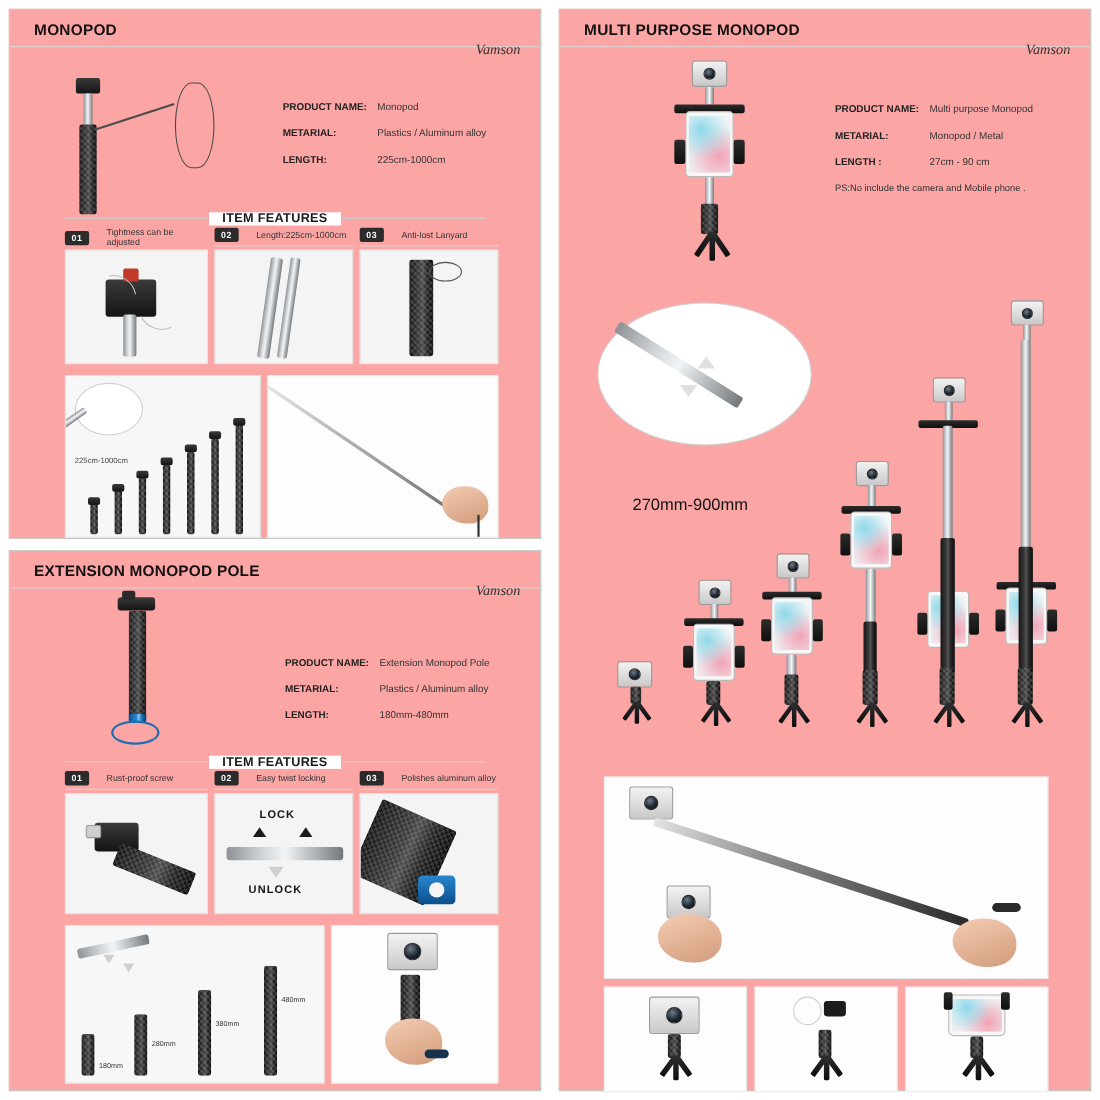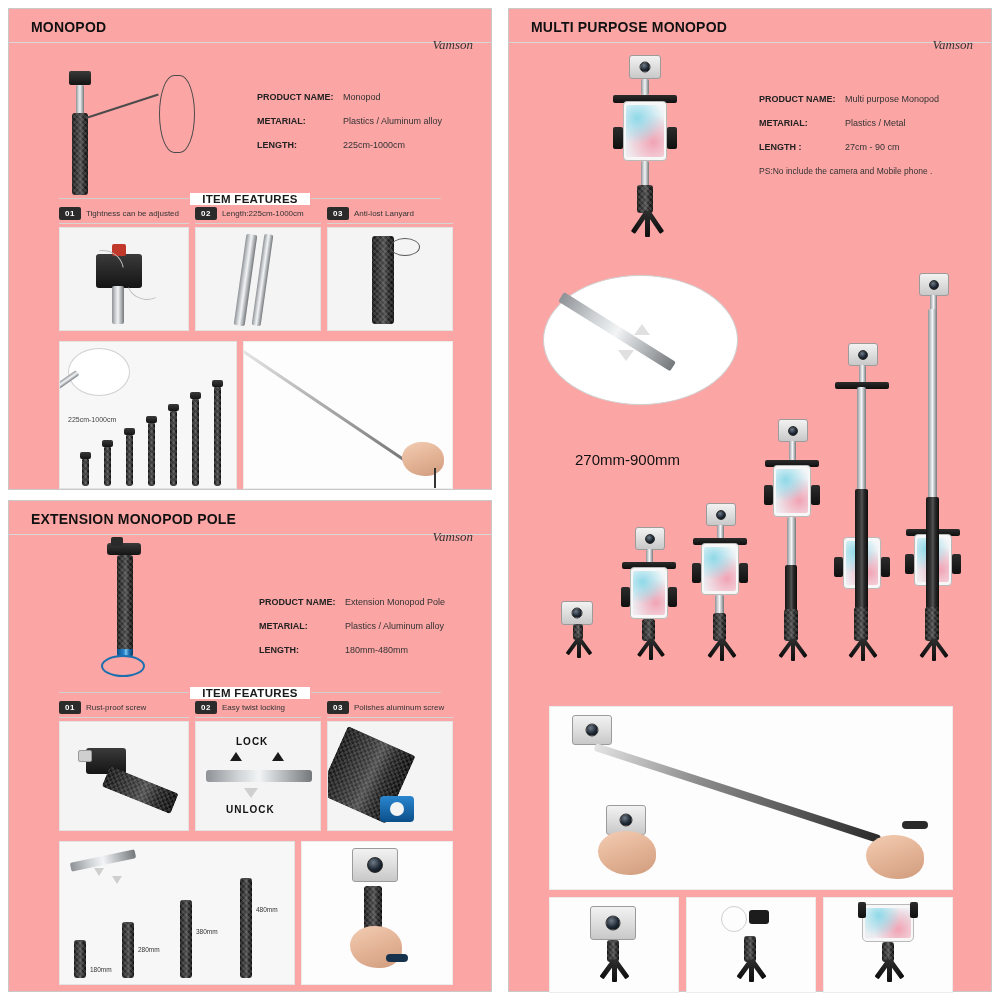--- a/index.html
+++ b/index.html
@@ -76,21 +76,21 @@
   .sec-line {
     position: absolute;
     top: 50%;
     height: 1px;
     background: #cfcfcf;
   }
   .feat {
     position: absolute;
     display: flex;
     align-items: center;
-    gap: 5px;
+    gap: 16px;
     border-bottom: 1px solid #d5d5d5;
     padding-bottom: 3px;
   }
   .feat-num {
     background: #2b2b2b;
     color: #fff;
     font-size: 8px;
     font-weight: bold;
     padding: 2px 6px 2px 6px;
     border-radius: 2px;
@@ -367,21 +367,21 @@
     <div class="feat" style="left:50px; top:200px; width:130px;">
       <span class="feat-num">01</span>
       <span class="feat-label">Rust-proof screw</span>
     </div>
     <div class="feat" style="left:186px; top:200px; width:126px;">
       <span class="feat-num">02</span>
       <span class="feat-label">Easy twist locking</span>
     </div>
     <div class="feat" style="left:318px; top:200px; width:126px;">
       <span class="feat-num">03</span>
-      <span class="feat-label">Polishes aluminum screw</span>
+      <span class="feat-label">Polishes aluminum alloy</span>
     </div>
 
     <div class="imgbox" style="left:50px; top:220px; width:130px; height:110px;">
       <div class="head" style="left:26px; top:26px; width:40px; height:26px; border-radius:3px;"></div>
       <div style="position:absolute; left:18px; top:28px; width:14px; height:12px; background:#cfcfcf; border:1px solid #9a9a9a; border-radius:2px;"></div>
       <div class="grip" style="left:50px; top:44px; width:74px; height:22px; transform:rotate(22deg); transform-origin:left top;"></div>
     </div>
     <div class="imgbox" style="left:186px; top:220px; width:126px; height:110px;">
       <div class="label-lock" style="left:40px; top:14px;">LOCK</div>
       <div class="tri-arrow" style="left:34px; top:30px; border-left:6px solid transparent; border-right:6px solid transparent; border-bottom:9px solid #1a1a1a;"></div>
@@ -450,21 +450,21 @@
       </div>
     </div>
 
     <div class="spec" style="left:250px; top:85px; width:225px;">
       <div class="spec-row">
         <div class="spec-key">PRODUCT NAME:</div>
         <div class="spec-val">Multi purpose Monopod</div>
       </div>
       <div class="spec-row">
         <div class="spec-key">METARIAL:</div>
-        <div class="spec-val">Plastics / Metal</div>
+        <div class="spec-val">Monopod / Metal</div>
       </div>
       <div class="spec-row">
         <div class="spec-key">LENGTH :</div>
         <div class="spec-val">27cm - 90 cm</div>
       </div>
       <div class="spec-note">PS:No include the camera and Mobile phone .</div>
     </div>
 
 
     <div class="ellipse-zoom" style="left:34px; top:266px; width:195px; height:130px;">

